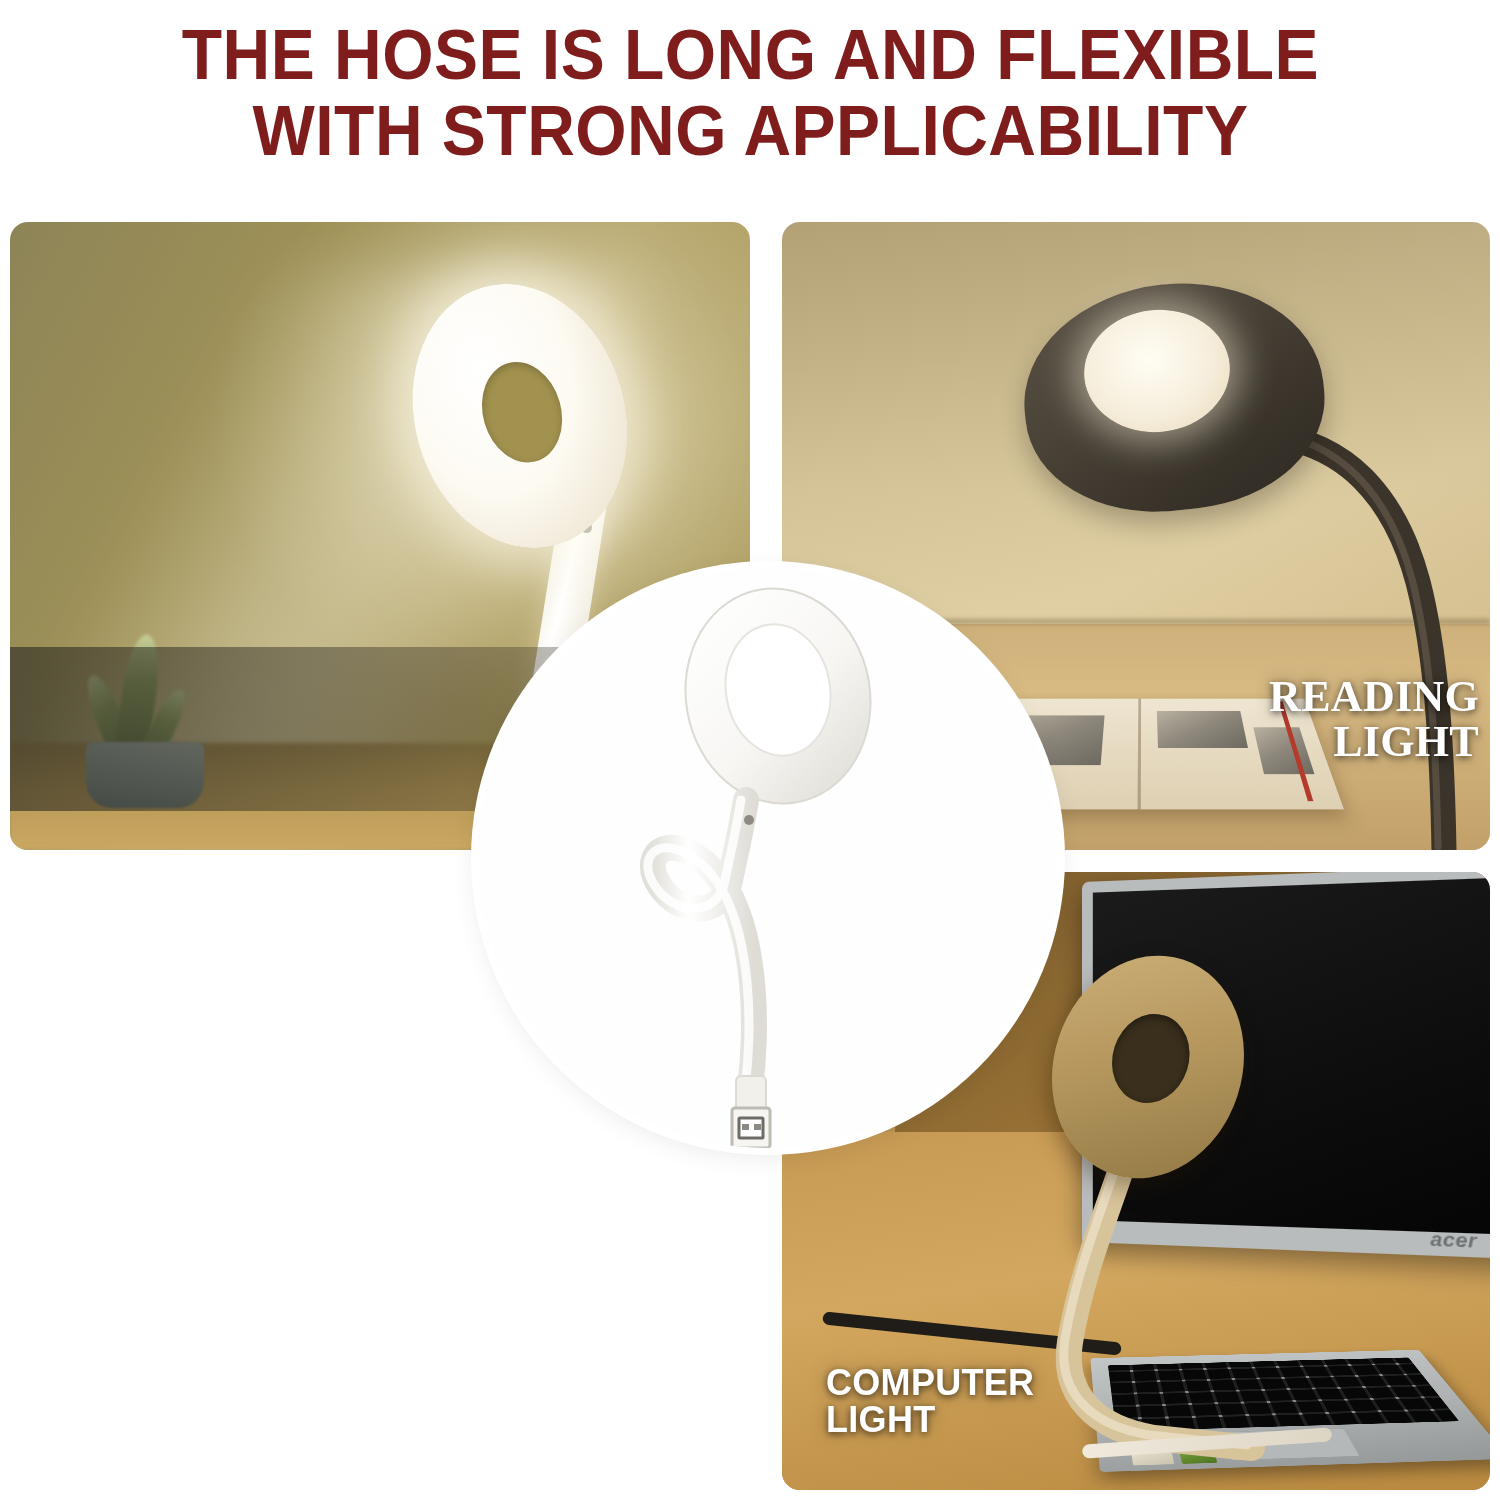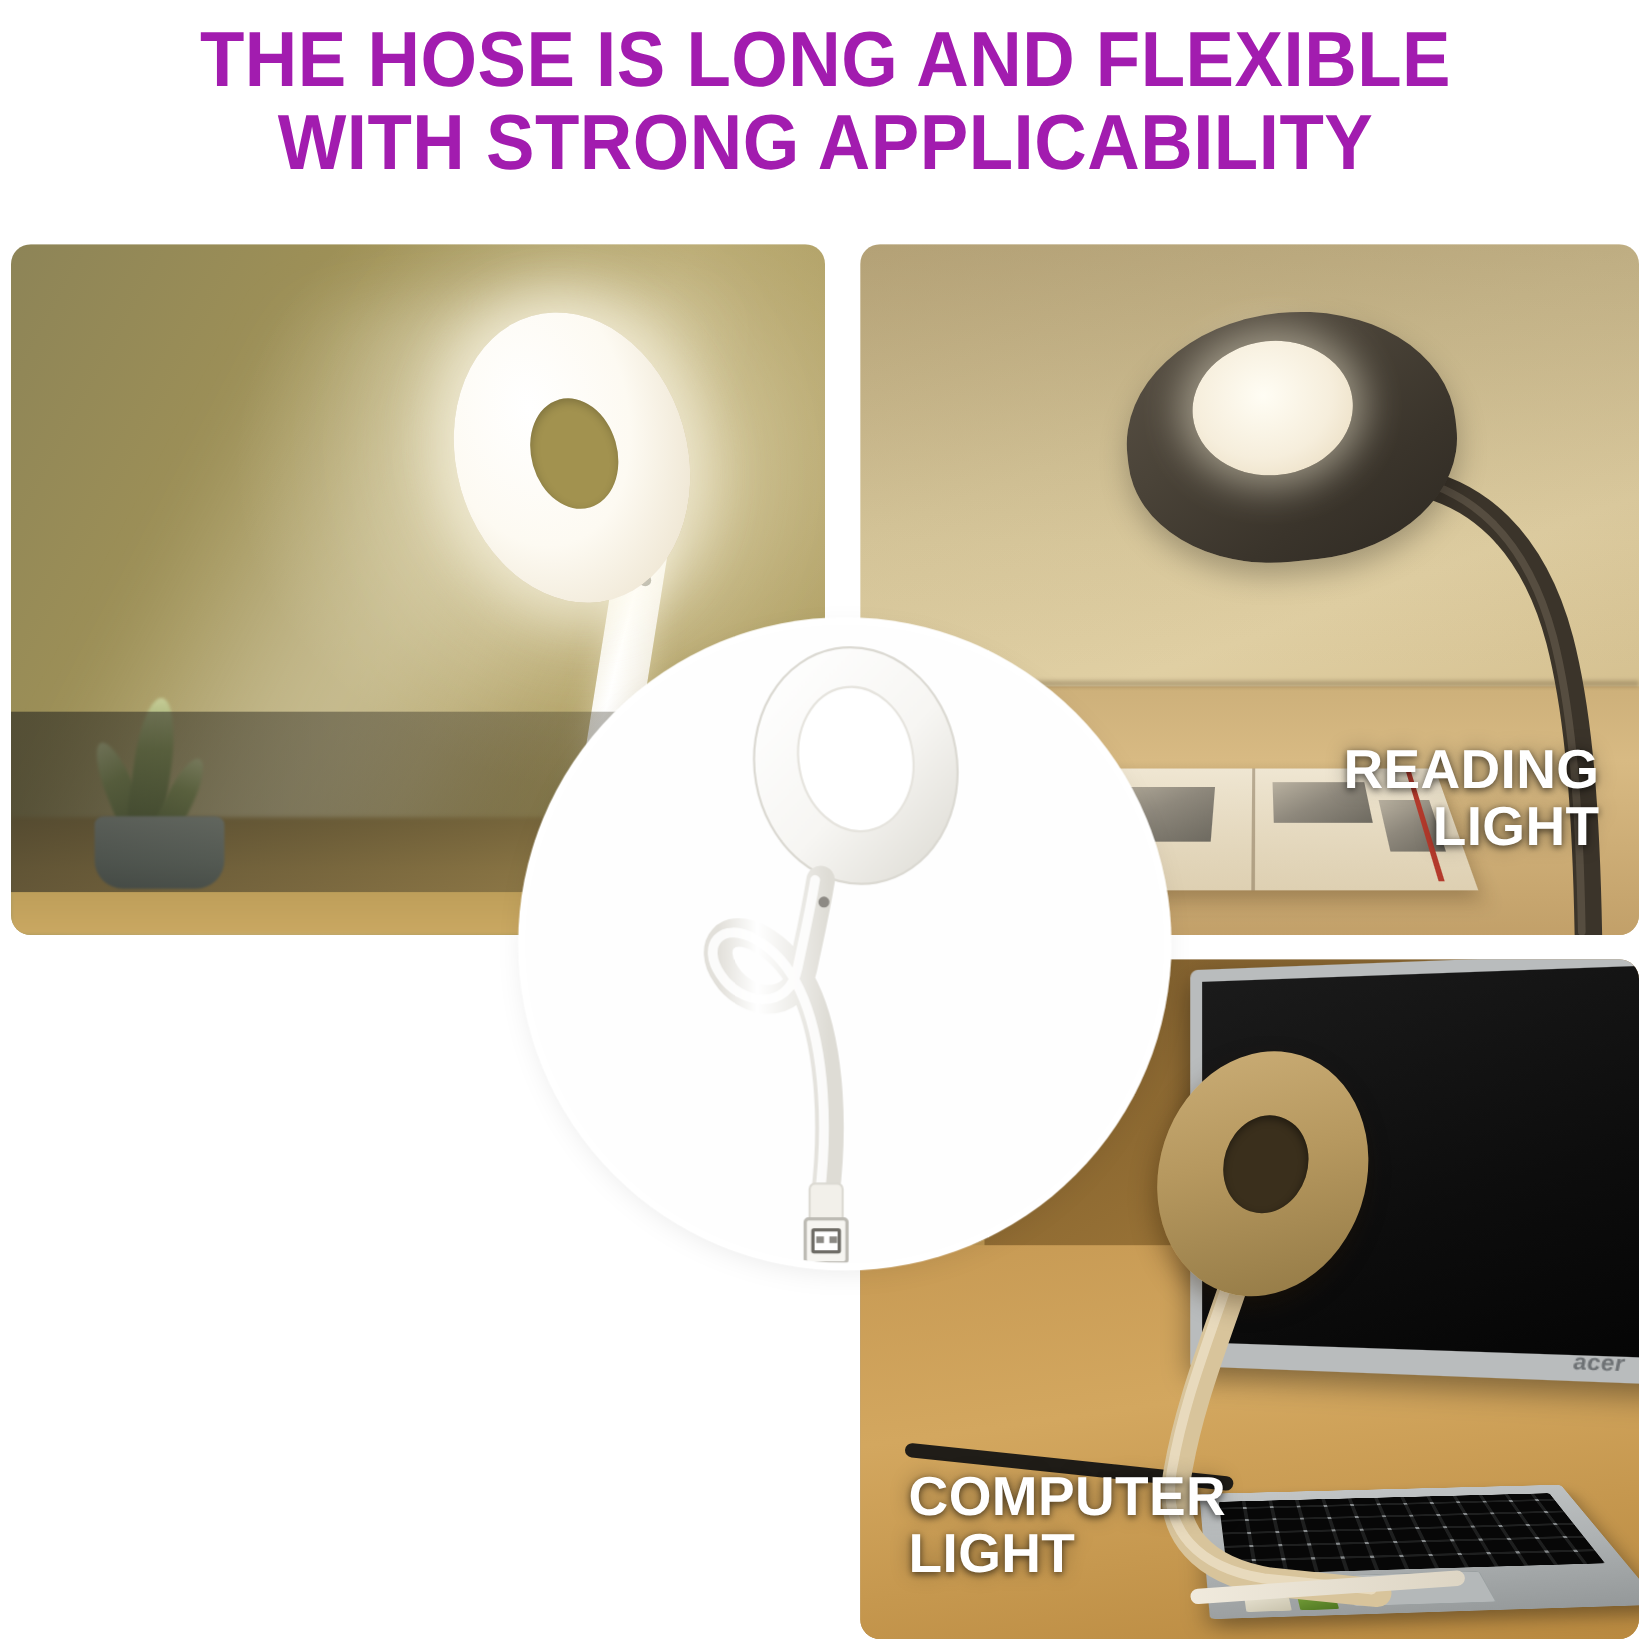--- a/index.html
+++ b/index.html
@@ -24,21 +24,21 @@
   .headline {
     position: absolute;
     left: 0; top: 0;
     width: 1500px;
     height: 186px;
     display: flex;
     flex-direction: column;
     align-items: center;
     justify-content: center;
     text-align: center;
-    color: #a21caf;
+    color: #7f1d1d;
   }
   .headline-line {
     font-family: "Liberation Sans Narrow", "Liberation Sans", sans-serif;
     font-weight: bold;
     font-size: 70px;
     line-height: 0.99;
     letter-spacing: 0.5px;
     white-space: nowrap;
     transform: scaleX(0.93);
     transform-origin: center;
@@ -378,32 +378,33 @@
     white-space: pre-line;
     letter-spacing: 0.3px;
   }
   .cap-band {
     position: absolute;
     left: 0; top: 425px;
     width: 100%; height: 164px;
     background: linear-gradient(90deg, rgba(34,34,30,0.58) 0%, rgba(50,46,34,0.40) 55%, rgba(70,64,42,0.22) 100%);
   }
   .cap-tr {
-    right: 36px; top: 452px;
-    font-size: 50px;
+    right: 11px; top: 452px;
+    font-size: 44px;
     text-align: right;
+    font-family: Liberation Serif, serif;
   }
   .cap-bl {
     right: 52px; bottom: 52px;
     font-size: 50px;
     text-align: right;
   }
   .cap-br {
     left: 44px; bottom: 52px;
-    font-size: 50px;
+    font-size: 36px;
     text-align: left;
   }
 
   
   .hero-circle {
     position: absolute;
     left: 478px; top: 568px;
     width: 580px; height: 580px;
     border-radius: 50%;
     background: #fefefe;

